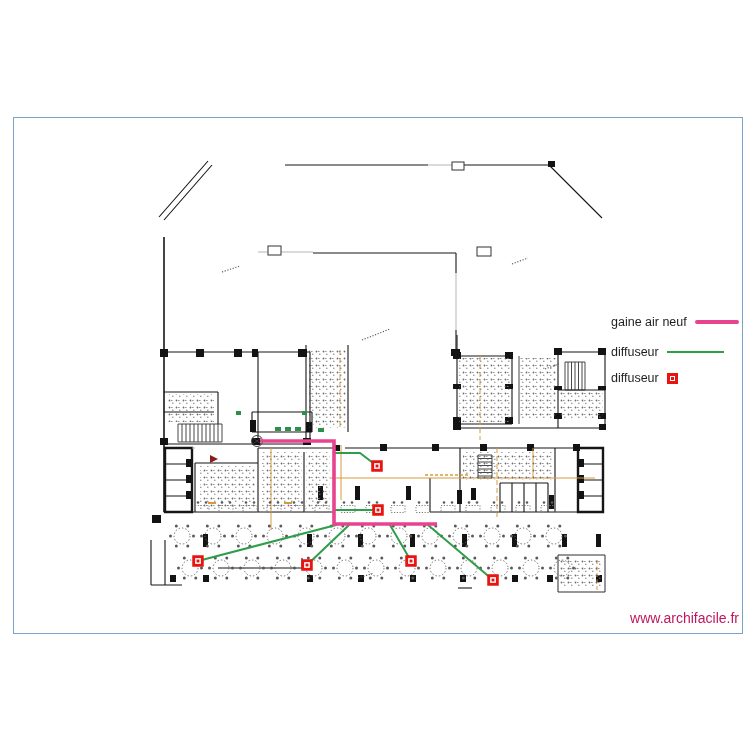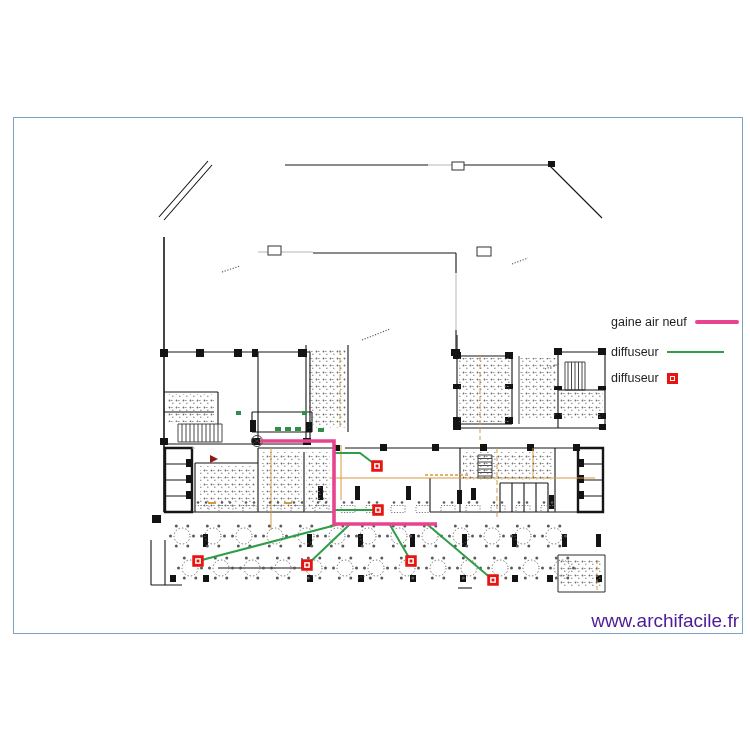--- a/index.html
+++ b/index.html
@@ -18,21 +18,21 @@
   .lrow.r1{top:315px;}
   .lrow.r2{top:345px;}
   .lrow.r3{top:371px;}
   .ltext{font-size:12.5px;color:#1e1e1e;line-height:14px;}
   .swatch.line1{width:44px;height:3.5px;border-radius:2px;}
   .swatch.line2{width:57px;height:2.5px;}
   .swatch.sq{position:relative;width:11px;height:11px;}
   .swatch.sq::after{content:"";position:absolute;left:3px;top:3px;width:5px;height:5px;background:#fff;}
   .swatch.sq i{position:absolute;left:4.5px;top:4.5px;width:2.5px;height:2.5px;background:inherit;z-index:2;}
   .watermark{
-    position:absolute;right:11px;top:610px;font-size:19px;color:#4c1d95;
+    position:absolute;right:11px;top:610px;font-size:14px;color:#be185d;
   }
 </style>
 </head>
 <body style="background: rgb(255, 255, 255);">
 
 <div class="stage">
 
   <div class="frame" style="border-color: rgb(121, 163, 201);"></div>
 
   <svg class="plan" width="750" height="750" viewBox="0 0 750 750">

